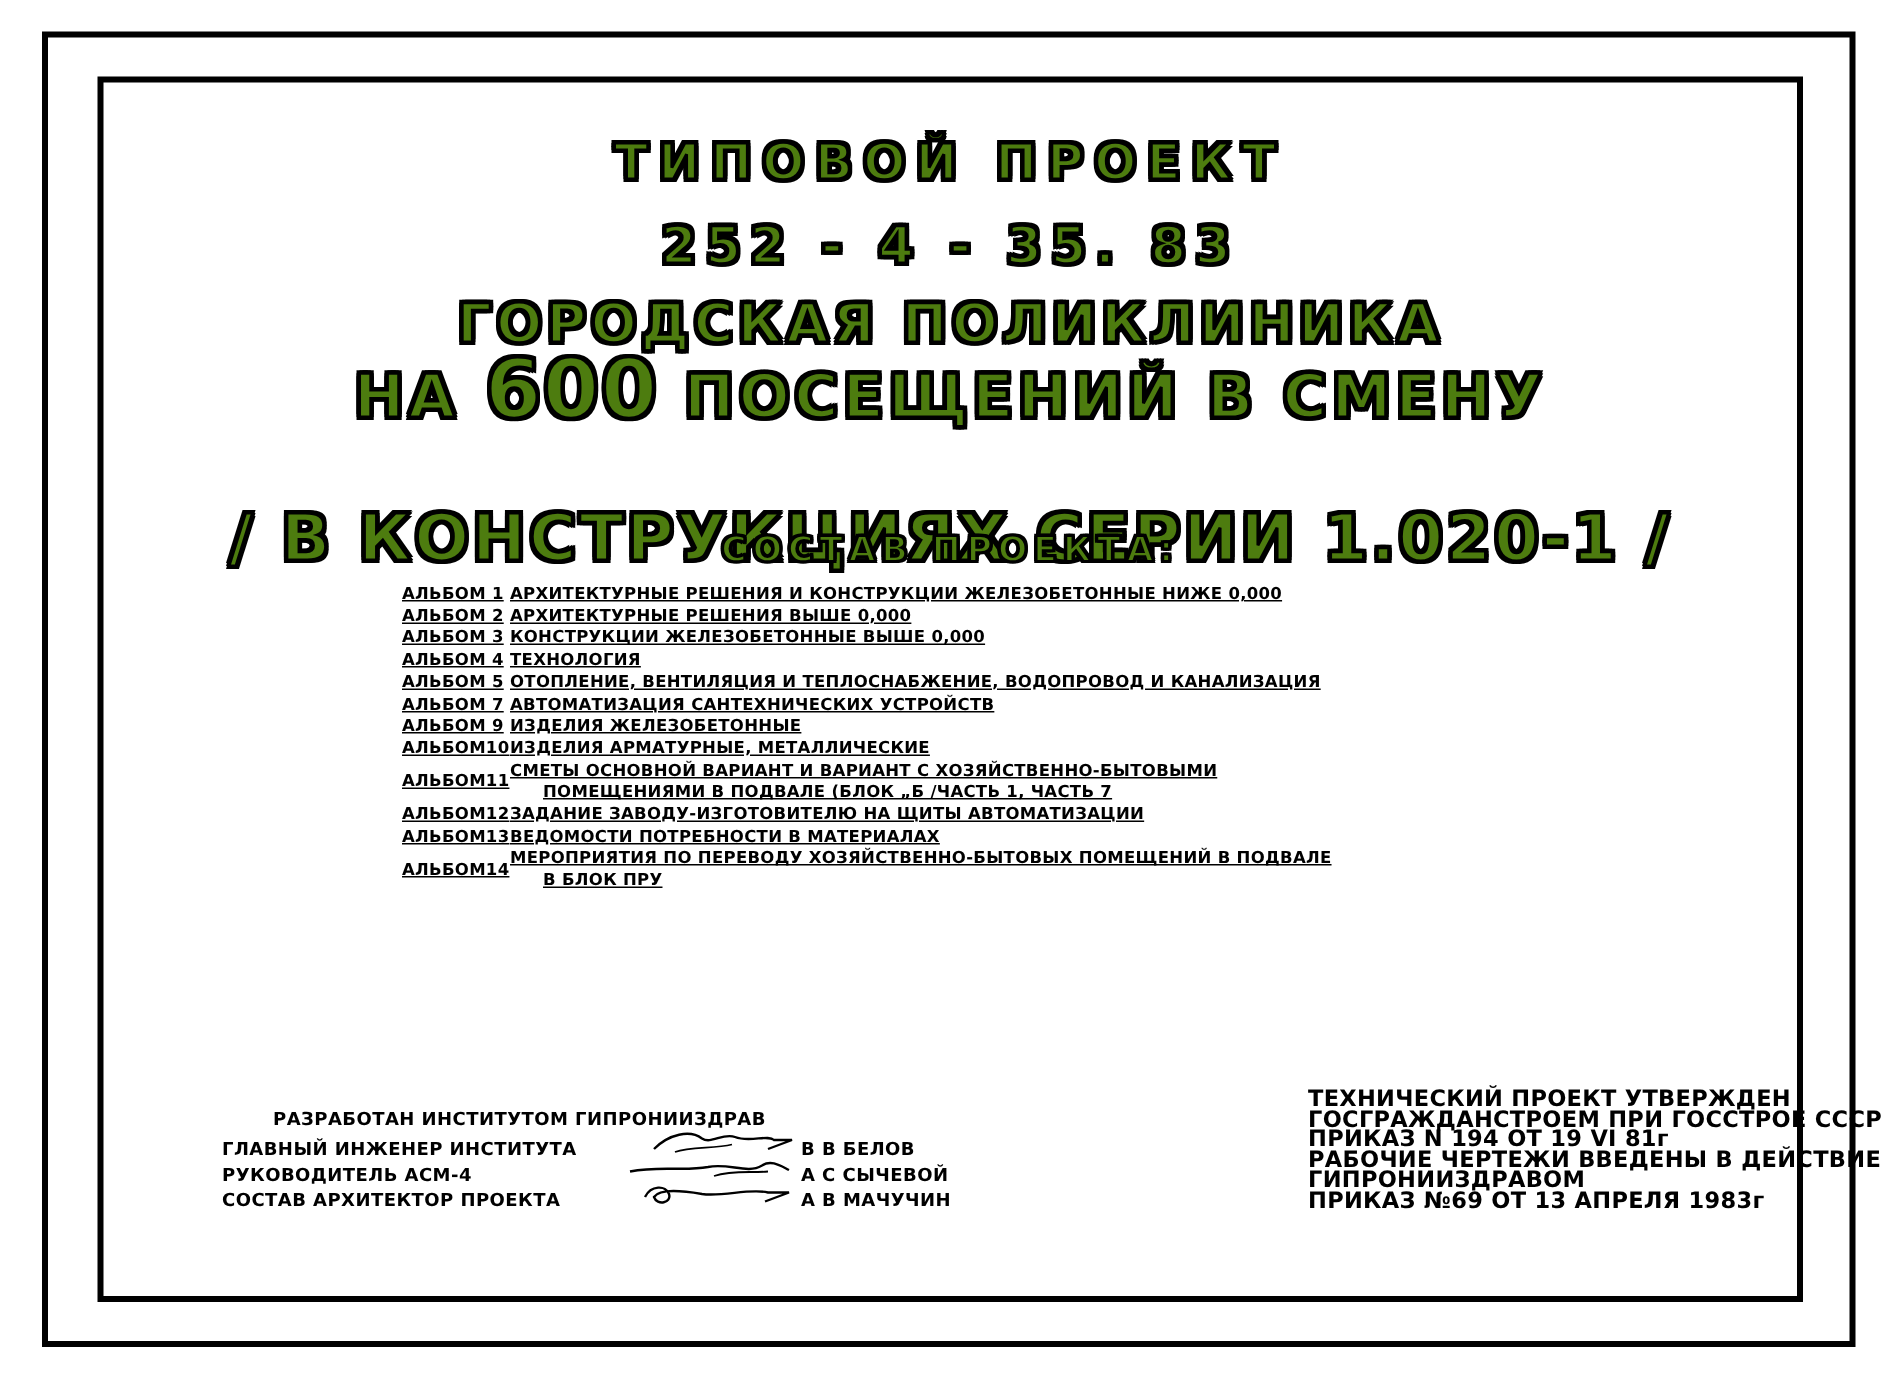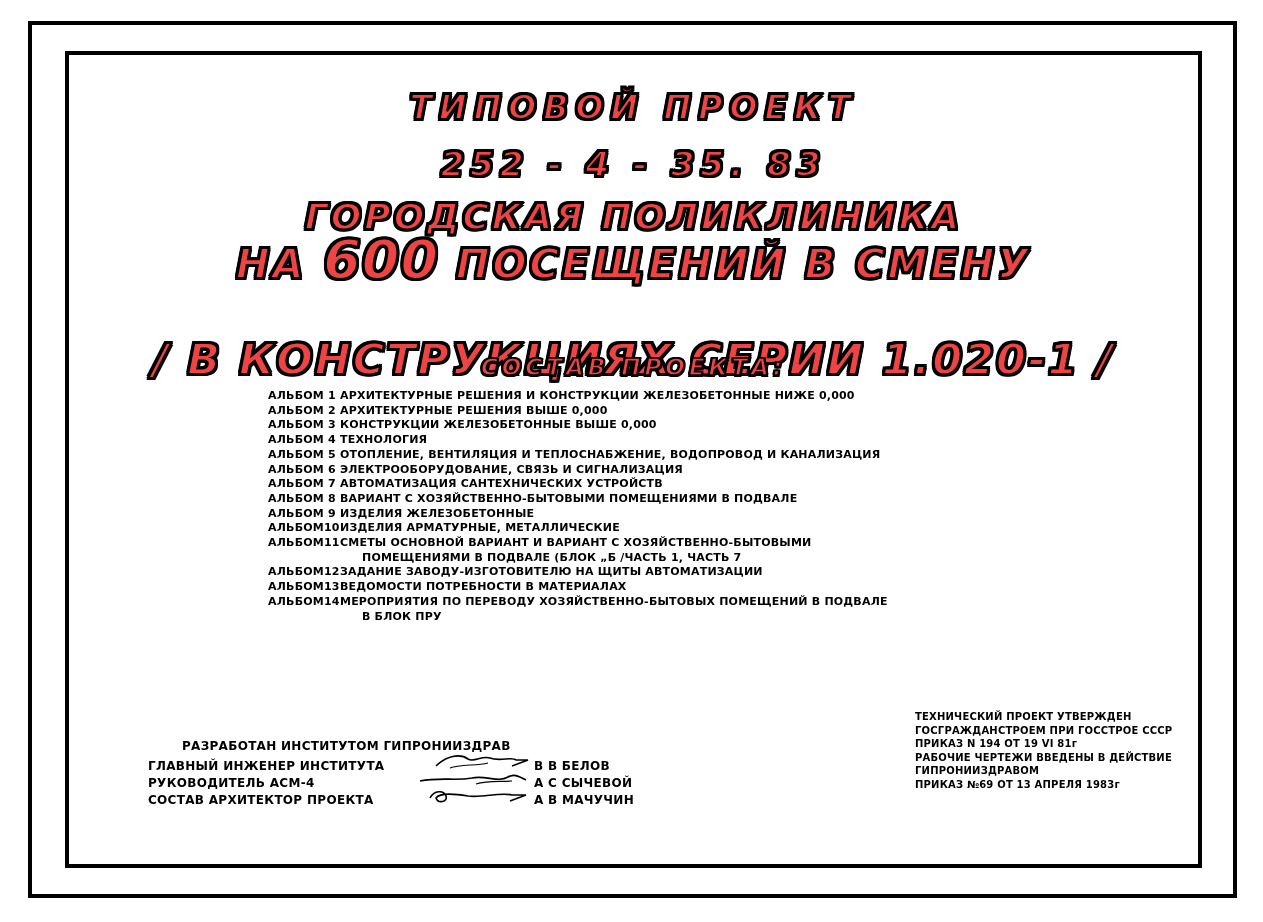--- a/index.html
+++ b/index.html
@@ -16,28 +16,27 @@
     width:1201px;height:869px;
     border:4px solid #000;
   }
   .inner-frame{
     position:absolute;left:65px;top:51px;
     width:1129px;height:809px;
     border:4px solid #000;
   }
   
   .outline{
-    color:#ef4444;
+    color:#4d7c0f;
     font-weight:700;
     -webkit-text-stroke:2px #000;
     text-shadow:
       -2px -2px 0 #000, -2px 0 0 #000, -2px 2px 0 #000,
        0 -2px 0 #000,               0 2px 0 #000,
        2px -2px 0 #000,  2px 0 0 #000,  2px 2px 0 #000;
-    font-style: italic;
   }
   .centered{
     position:absolute;left:65px;width:1137px;
     text-align:center;white-space:nowrap;
   }
   .kind-label{top:88px;font-size:33px;letter-spacing:7px;}
   .project-number{top:144px;font-size:34px;letter-spacing:6px;}
   .title-1{top:196px;font-size:36px;letter-spacing:3px;}
   .title-2{top:228px;font-size:40px;letter-spacing:3px;}
   .title-2 .big-number{font-size:54px;letter-spacing:1px;}
@@ -47,38 +46,38 @@
     text-shadow:
       -1.5px -1.5px 0 #000, -1.5px 0 0 #000, -1.5px 1.5px 0 #000,
        0 -1.5px 0 #000,                   0 1.5px 0 #000,
        1.5px -1.5px 0 #000,  1.5px 0 0 #000,  1.5px 1.5px 0 #000;
   }
   
   .album-list{
     position:absolute;left:268px;top:389px;width:690px;
     font-size:11px;font-weight:700;line-height:14.7px;letter-spacing:0.2px;
   }
-  .album-row{display:flex;align-items:flex-start;}
+  .album-row{display:flex;align-items:center;text-decoration:underline;}
   .album-label{flex:0 0 72px;white-space:nowrap;}
   .album-desc{white-space:nowrap;}
   .album-desc .wrap2{white-space:nowrap;padding-left:22px;}
   
   .sig-block{
     position:absolute;left:148px;top:739px;width:440px;
     font-size:12px;font-weight:700;letter-spacing:0.3px;
   }
   .sig-developed{padding-left:34px;white-space:nowrap;margin-bottom:3px;}
   .sig-row{display:flex;align-items:flex-end;height:17px;white-space:nowrap;}
   .sig-role{flex:0 0 268px;}
   .sig-scribble{flex:0 0 118px;height:20px;position:relative;top:-1px;}
   .sig-name{white-space:nowrap;}
   
   .approval-block{
-    position:absolute;left:872px;top:710px;width:300px;
-    font-size:10px;font-weight:700;line-height:13.6px;letter-spacing:0.2px;margin-left:43px;
+    position:absolute;left:872px;top:726px;width:300px;
+    font-size:15px;font-weight:700;line-height:13.6px;letter-spacing:0.2px;
   }
   .approval-line{white-space:nowrap;}
 </style>
 </head>
 <body>
 
 <div class="page">
   <div class="outer-frame"></div>
   <div class="inner-frame"></div>
 
@@ -109,30 +108,22 @@
     </div>
     <div class="album-row">
       <span class="album-label">АЛЬБОМ 4</span>
       <span class="album-desc">ТЕХНОЛОГИЯ</span>
     </div>
     <div class="album-row">
       <span class="album-label">АЛЬБОМ 5</span>
       <span class="album-desc">ОТОПЛЕНИЕ, ВЕНТИЛЯЦИЯ И ТЕПЛОСНАБЖЕНИЕ, ВОДОПРОВОД И КАНАЛИЗАЦИЯ</span>
     </div>
     <div class="album-row">
-      <span class="album-label">АЛЬБОМ 6</span>
-      <span class="album-desc">ЭЛЕКТРООБОРУДОВАНИЕ, СВЯЗЬ И СИГНАЛИЗАЦИЯ</span>
-    </div>
-    <div class="album-row">
       <span class="album-label">АЛЬБОМ 7</span>
       <span class="album-desc">АВТОМАТИЗАЦИЯ САНТЕХНИЧЕСКИХ УСТРОЙСТВ</span>
-    </div>
-    <div class="album-row">
-      <span class="album-label">АЛЬБОМ 8</span>
-      <span class="album-desc">ВАРИАНТ С ХОЗЯЙСТВЕННО-БЫТОВЫМИ ПОМЕЩЕНИЯМИ В ПОДВАЛЕ</span>
     </div>
     <div class="album-row">
       <span class="album-label">АЛЬБОМ 9</span>
       <span class="album-desc">ИЗДЕЛИЯ ЖЕЛЕЗОБЕТОННЫЕ</span>
     </div>
     <div class="album-row">
       <span class="album-label">АЛЬБОМ10</span>
       <span class="album-desc">ИЗДЕЛИЯ АРМАТУРНЫЕ, МЕТАЛЛИЧЕСКИЕ</span>
     </div>
     <div class="album-row">

